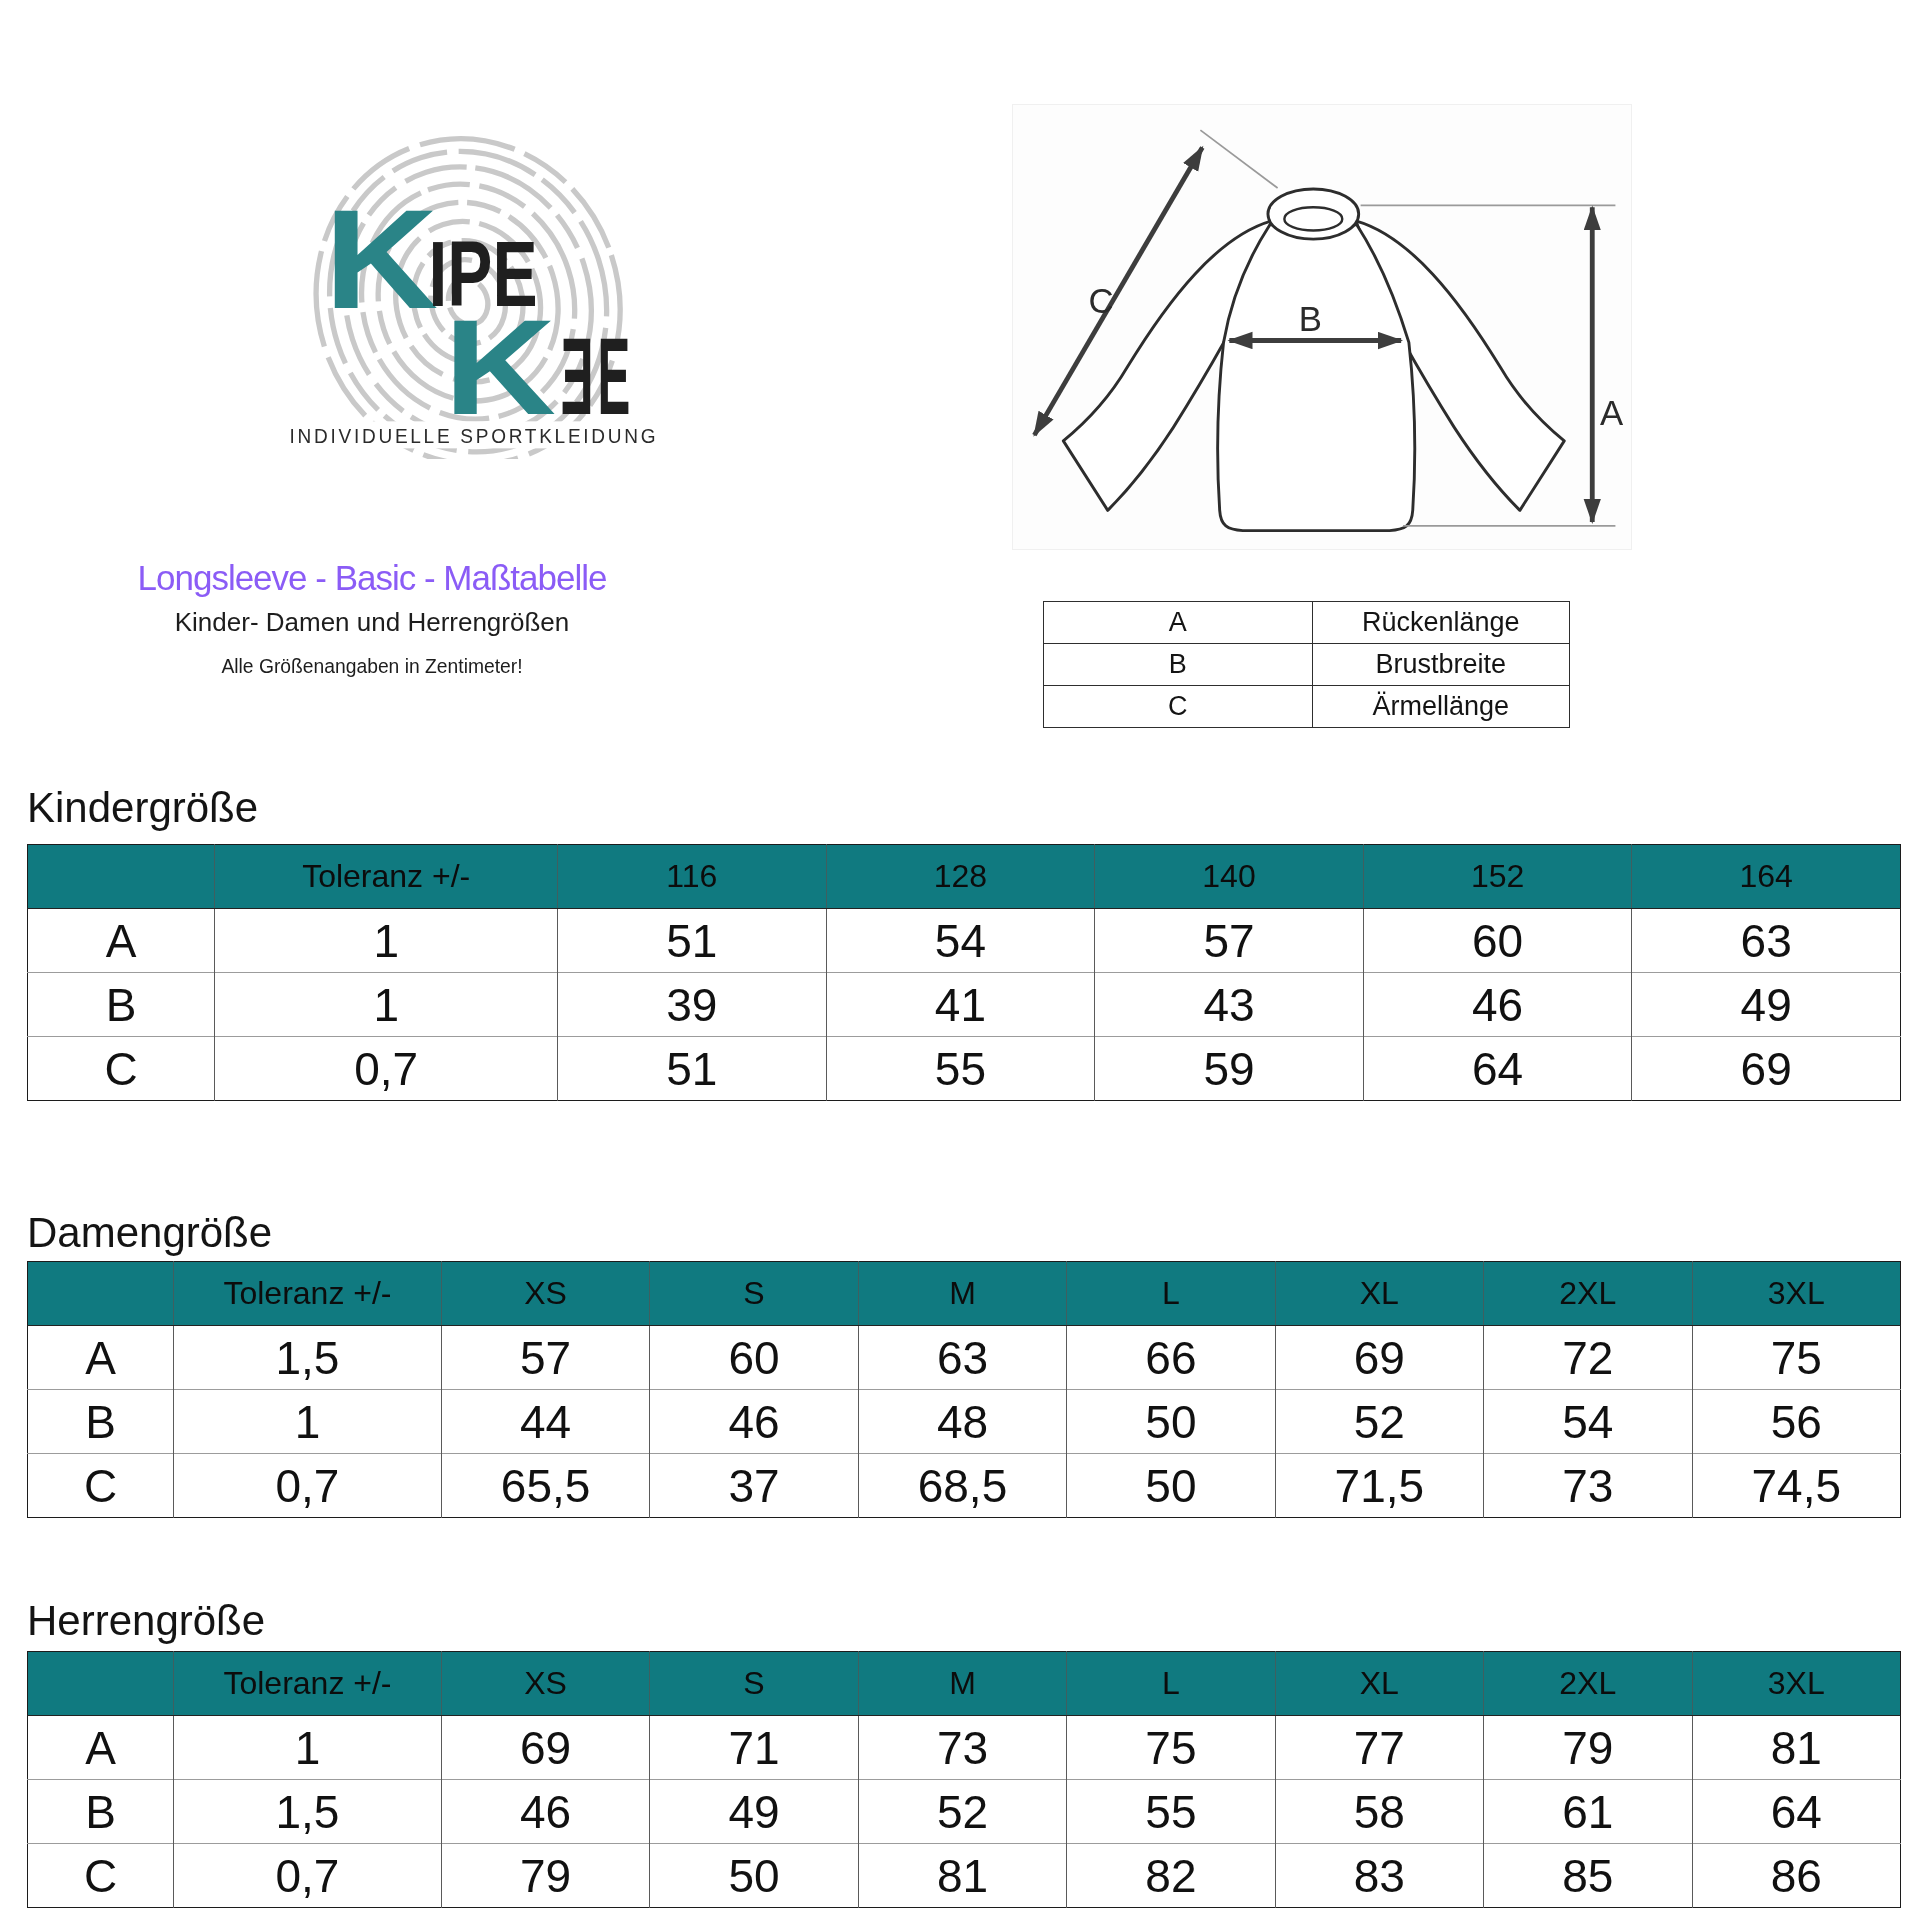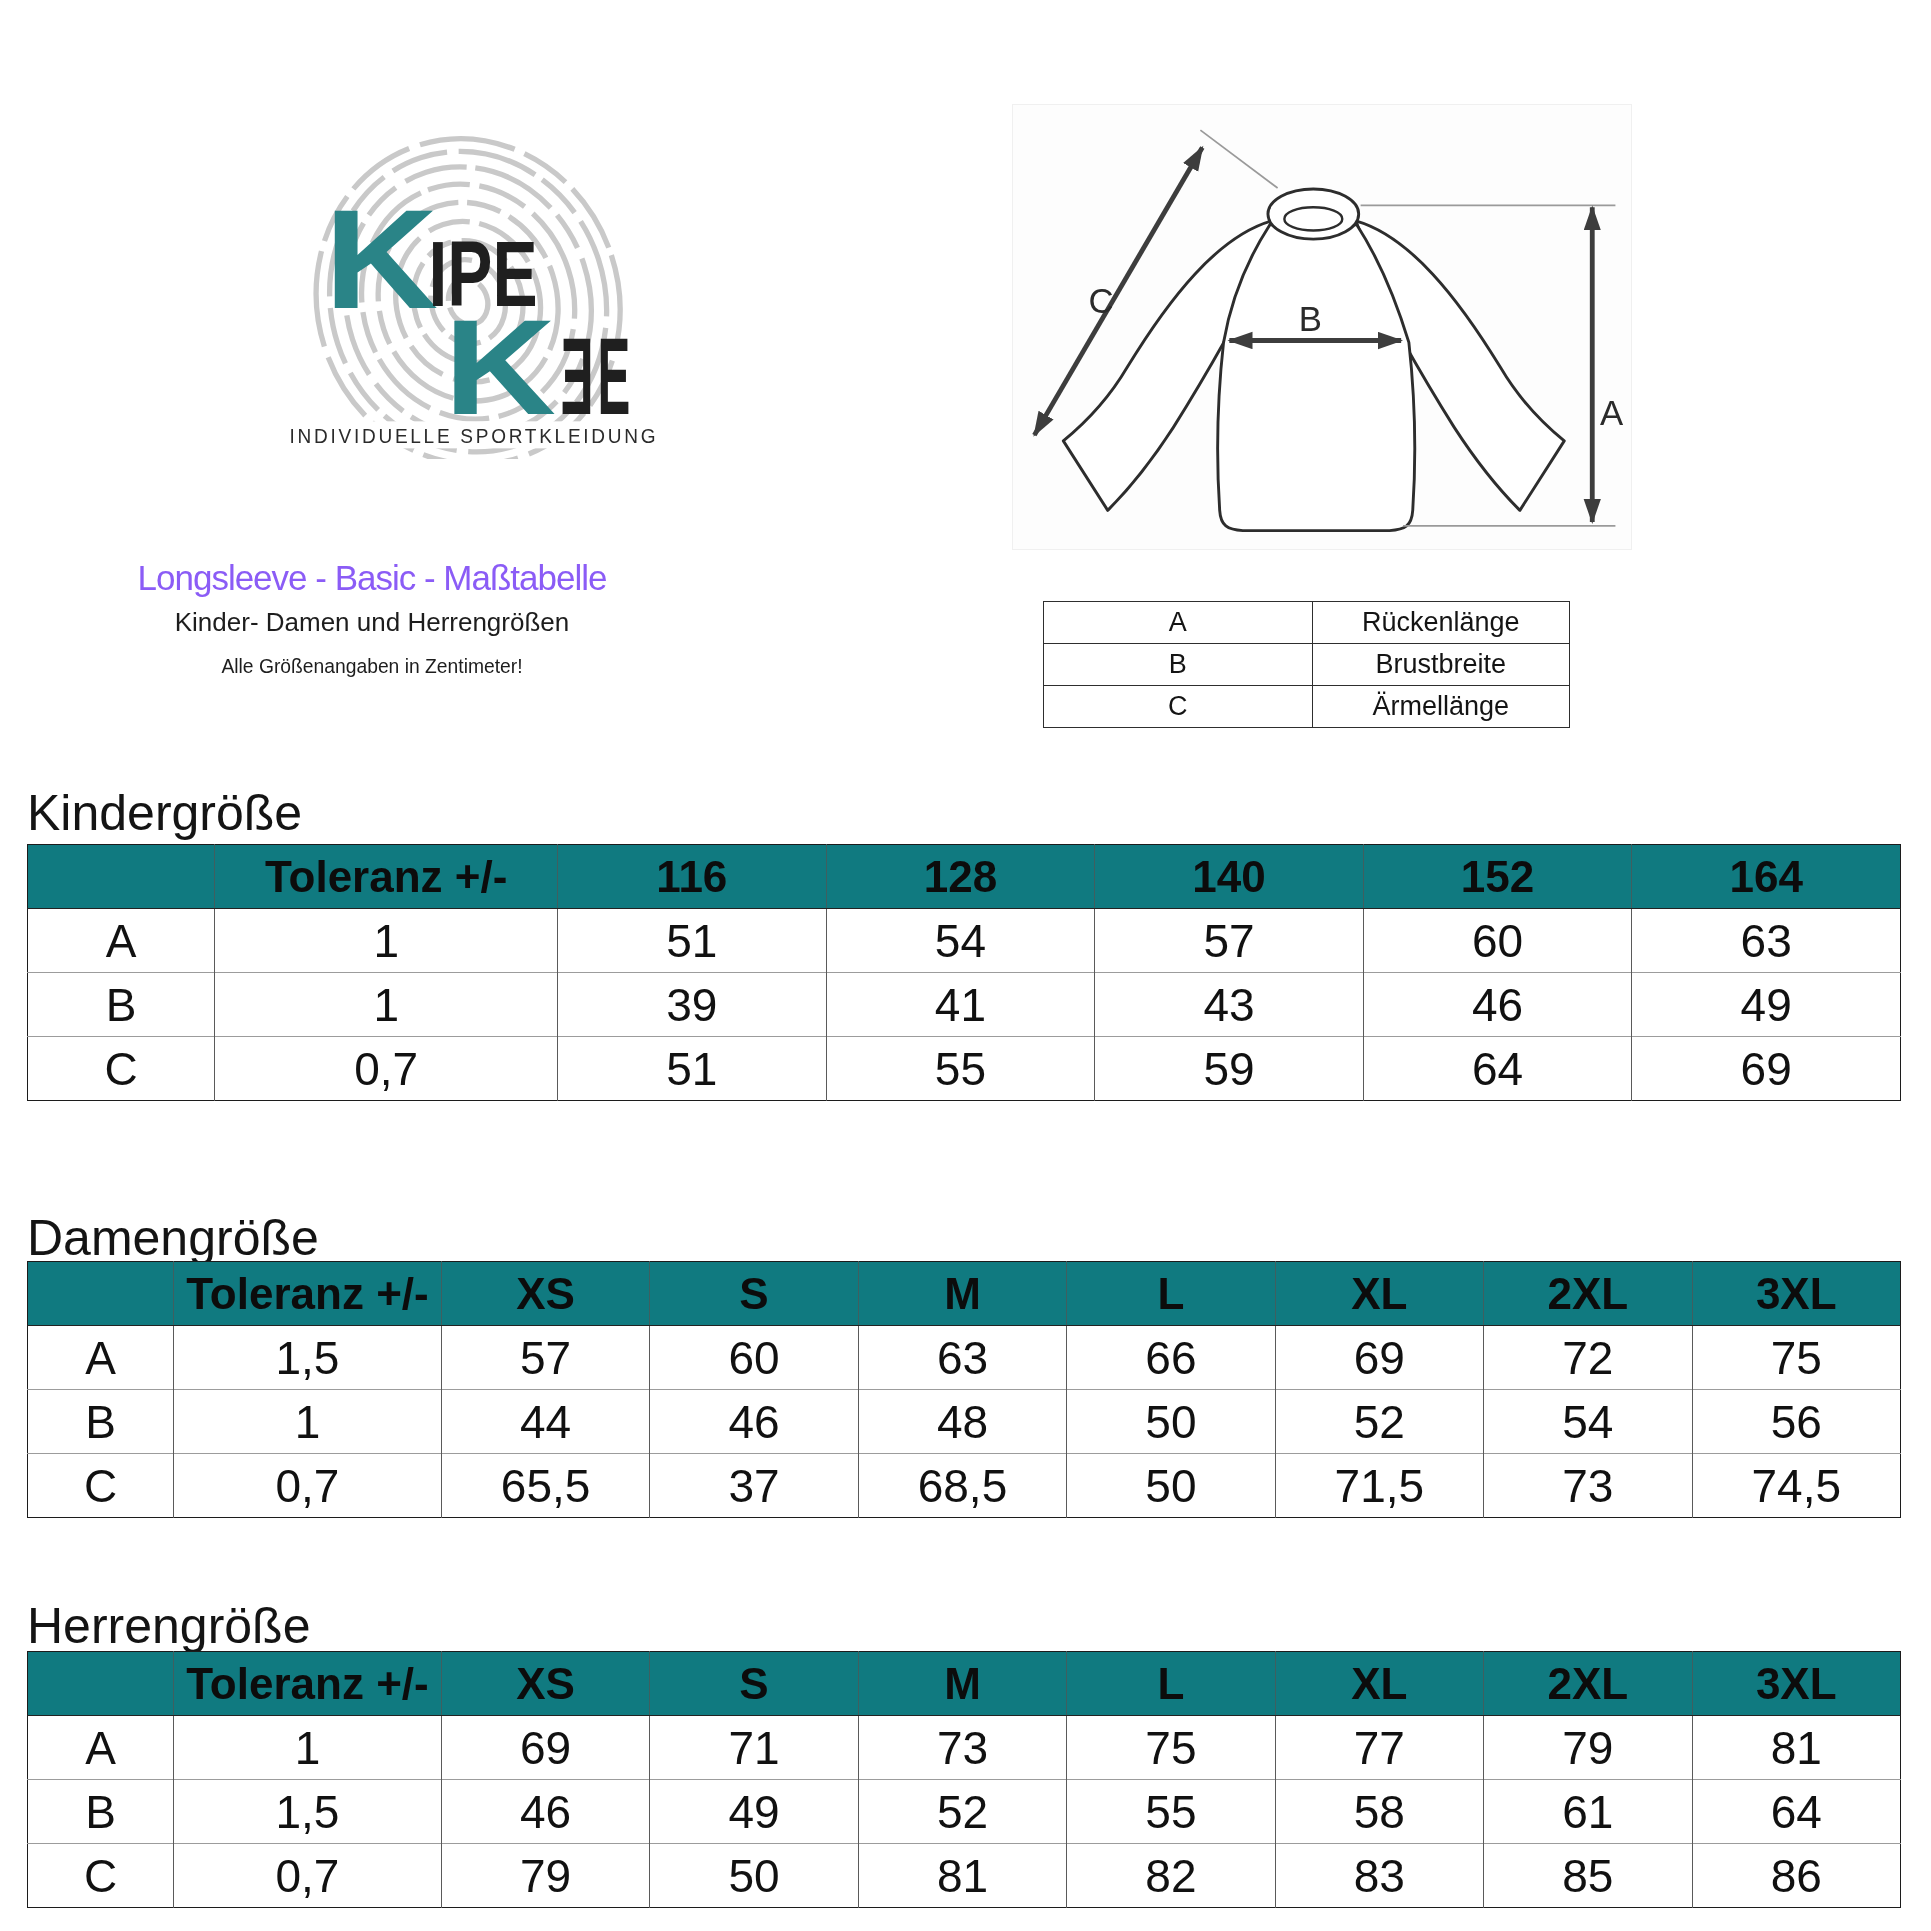--- a/index.html
+++ b/index.html
@@ -25,26 +25,26 @@
   
   .diagram{position:absolute;left:1012px;top:104px;width:618px;height:444px;background:#fdfdfd;border:1px solid #f0f0f0;}
 
   
   .legend-table{position:absolute;left:1043px;top:601px;width:527px;border-collapse:collapse;table-layout:fixed;}
   .legend-table td{border:1px solid #2e2e2e;height:39px;text-align:center;vertical-align:middle;font-size:27px;color:#141414;}
   .legend-table tr td:first-child{width:50.5%;}
   .legend-table{border:1.9px solid #262626;}
 
   
-  .section-label{position:absolute;left:27px;font-size:50px;color:#141414;}
+  .section-label{position:absolute;left:27px;font-size:42px;color:#141414;}
 
   
   .table-wrap{position:absolute;left:27px;width:1874px;}
   .size-table{border-collapse:collapse;width:100%;table-layout:fixed;border:1.9px solid var(--line-dark);}
-  .size-table th{background:var(--accent-teal);height:61px;font-weight:bold;font-size:44px;color:#0c0c0c;border-left:1.9px solid #3f5f60;border-bottom:1.9px solid #222;}
+  .size-table th{background:var(--accent-teal);height:61px;font-weight:normal;font-size:32px;color:#0c0c0c;border-left:1.9px solid #3f5f60;border-bottom:1.9px solid #222;}
   .size-table th:first-child{border-left:none;}
   .size-table td{height:61px;text-align:center;vertical-align:middle;font-size:46px;color:#111;border-left:1.9px solid #5a5a5a;border-top:1.9px solid #9c9c9c;}
   .size-table td:first-child{border-left:none;}
   .size-table tbody tr:first-child td{border-top:1.9px solid #222;}
 
   svg text{font-family:"Liberation Sans","DejaVu Sans",sans-serif;}
 </style>
 </head>
 <body>
 

